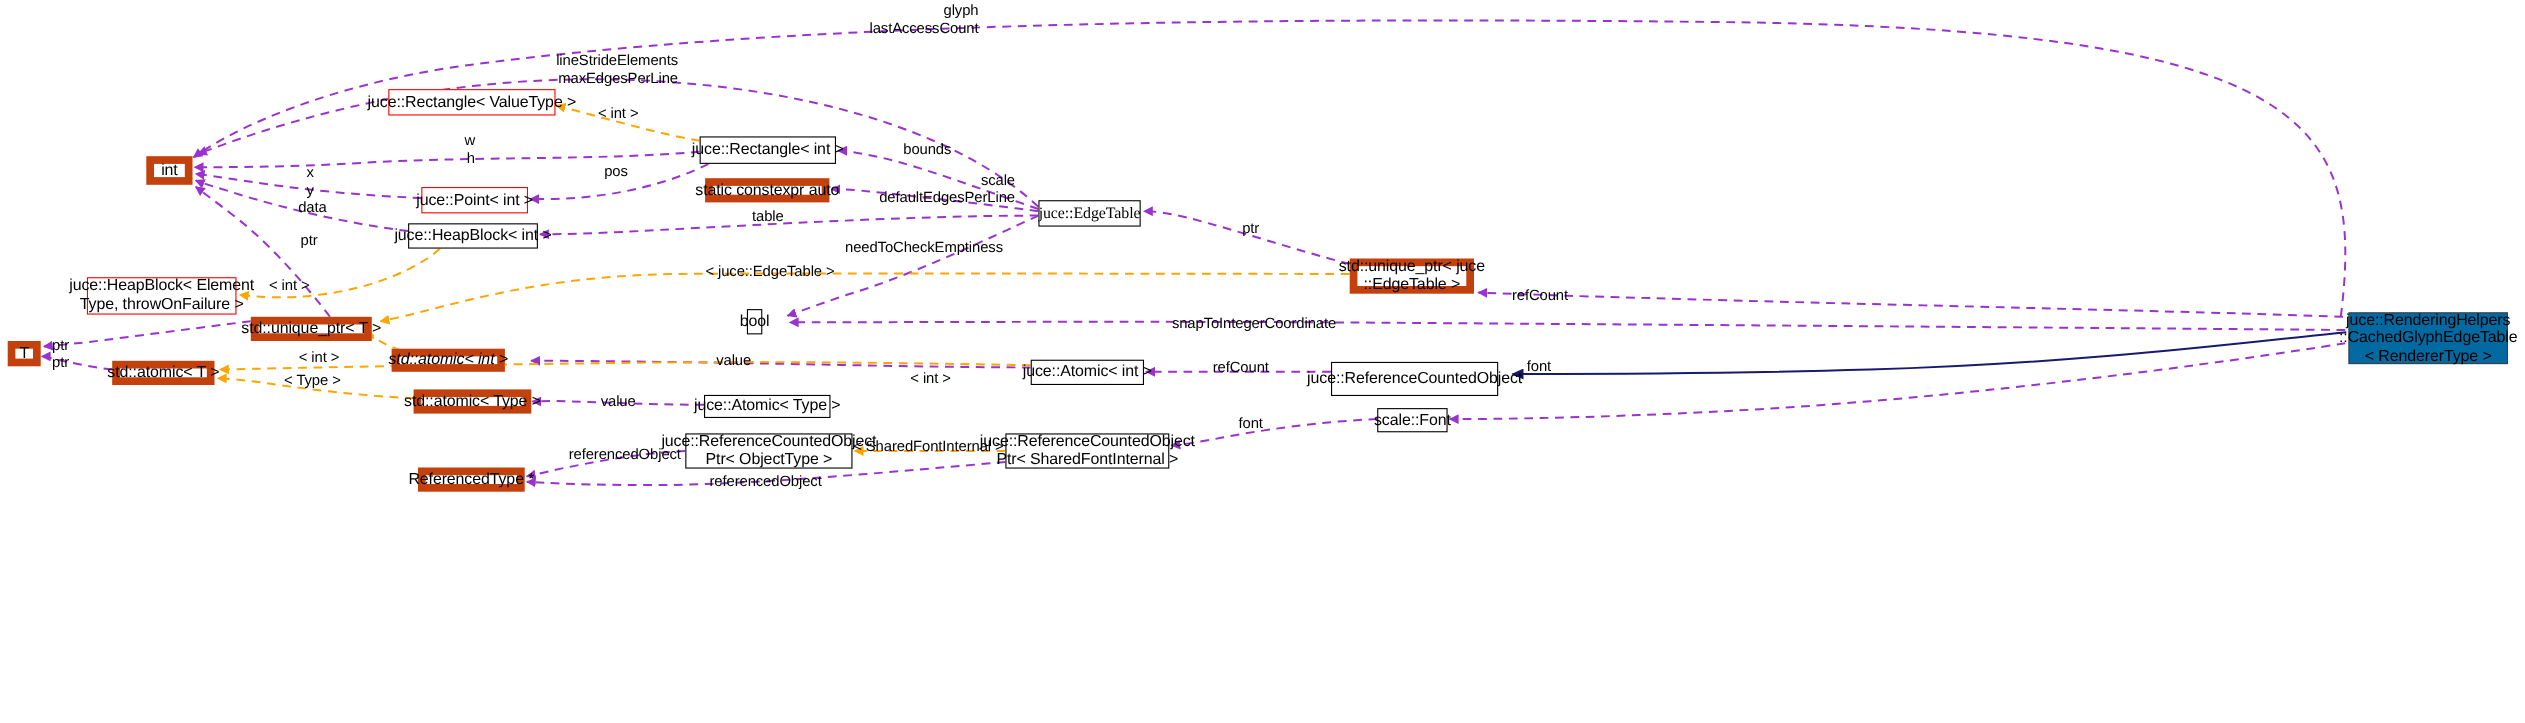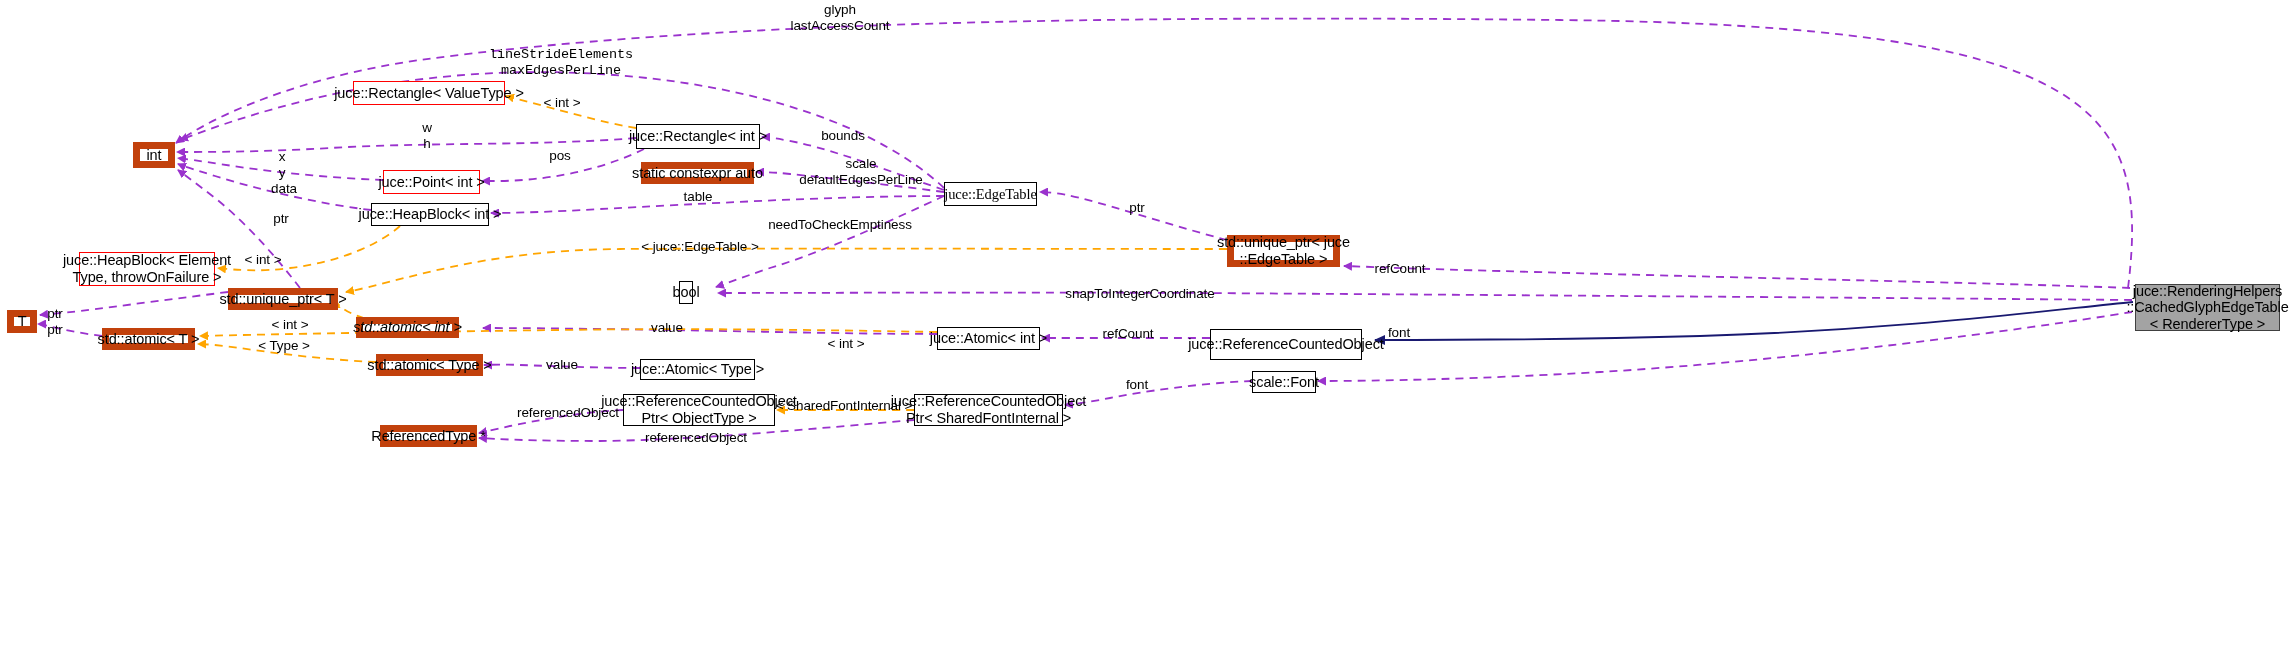--- a/index.html
+++ b/index.html
@@ -35,29 +35,29 @@
     line-height: 1.15;
     color: #000000;
     white-space: pre;
     padding: 2px 6px;
     letter-spacing: -0.1px;
   }
   
   .b-grey   { border: 7px solid #c2410c; }
   .b-black  { border: 1px solid #000000; }
   .b-red    { border: 1.6px solid #ff0000; }
-  .b-main   { border: 1.6px solid #404040; background: #a3a3a3; }
+  .b-main   { border: 1.6px solid #404040; background: #0369a1; }
 
   .edge-label {
     position: absolute;
     font-family: "Liberation Sans", sans-serif;
     font-size: 13.5px;
     color: #000000;
     white-space: pre;
-    text-align: center;
+    text-align: right;
     line-height: 1.15;
     letter-spacing: -0.1px;
   }
   .edge-label.ctr { transform: translateX(-50%); }
 </style>
 </head>
 <body>
 
 <div id="diagram">
 
@@ -187,21 +187,21 @@
   <div class="node b-black" style="left:623px;top:394px;width:152px;height:32px;">juce::ReferenceCountedObject
 Ptr&lt; ObjectType &gt;</div>
 
   <div class="node b-black" style="left:914px;top:394px;width:149px;height:32px;">juce::ReferenceCountedObject
 Ptr&lt; SharedFontInternal &gt;</div>
 
   <div class="node b-grey" style="left:380px;top:425px;width:97px;height:22px;">ReferencedType *</div>
 
   <div class="edge-label ctr" style="left:840px;top:2px;">glyph
 lastAccessCount</div>
-  <div class="edge-label ctr" style="left:561px;top:47px;font-family:Liberation Mono, monospace;">lineStrideElements
+  <div class="edge-label ctr" style="left:561px;top:47px;">lineStrideElements
 maxEdgesPerLine</div>
   <div class="edge-label ctr" style="left:562px;top:95px;">&lt; int &gt;</div>
   <div class="edge-label ctr" style="left:427px;top:120px;">w
 h</div>
   <div class="edge-label ctr" style="left:843px;top:128px;">bounds</div>
   <div class="edge-label ctr" style="left:282px;top:149px;">x
 y</div>
   <div class="edge-label ctr" style="left:560px;top:148px;">pos</div>
   <div class="edge-label ctr" style="left:861px;top:156px;">scale
 defaultEdgesPerLine</div>

